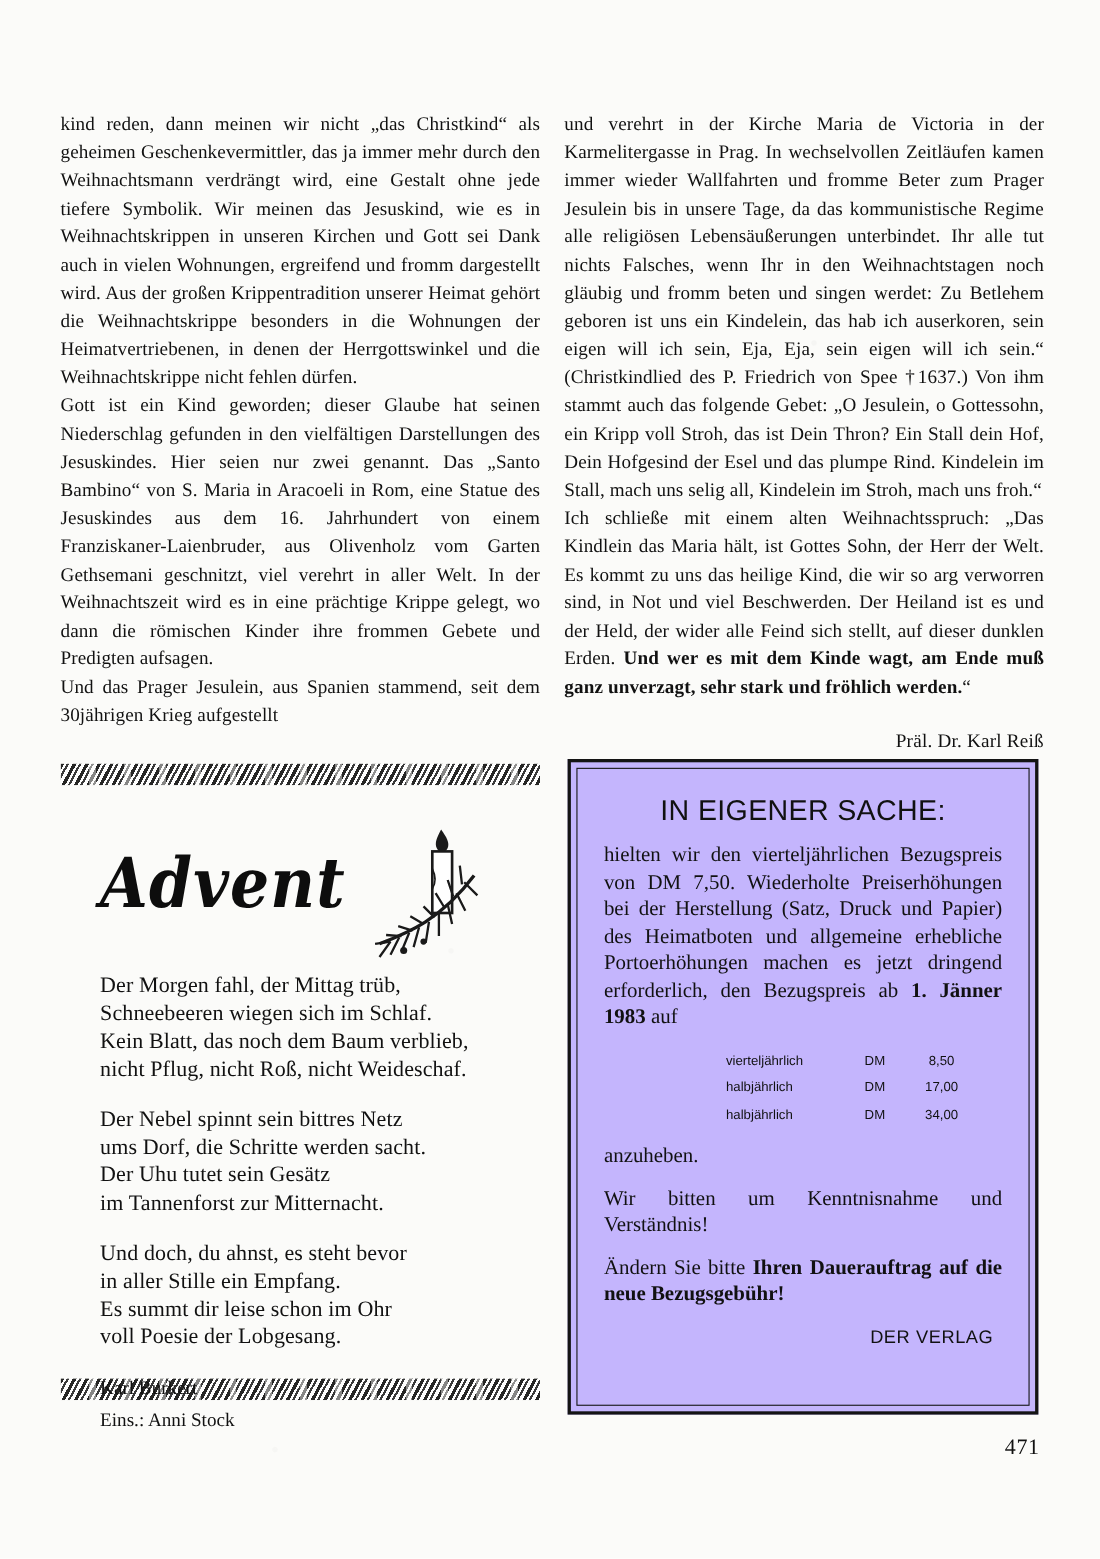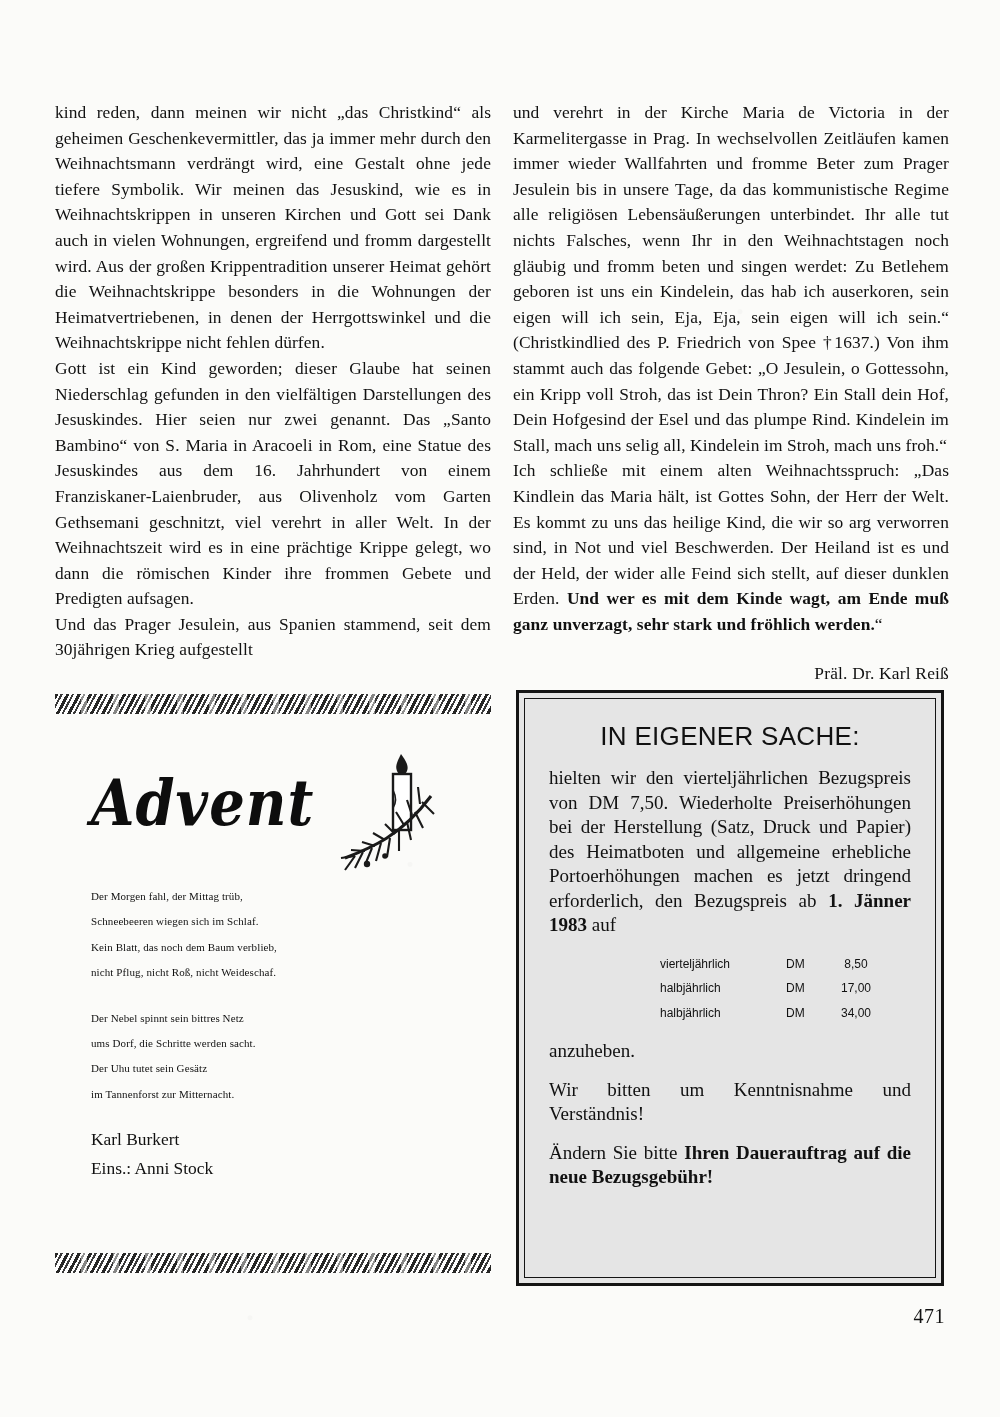--- a/index.html
+++ b/index.html
@@ -103,21 +103,21 @@
     position: absolute;
     right: 34px;
     top: 10px;
     width: 130px;
     height: 160px;
   }
   .poem {
     margin-top: 44px;
     margin-left: 36px;
     font-family: "Liberation Serif", serif;
-    font-size: 11px;
+    font-size: 20px;
     line-height: 25.4px;
     letter-spacing: 0.1px;
   }
   .poem .stanza { margin-bottom: 20px; }
   .poem .stanza:last-of-type { margin-bottom: 0; }
   .poem-author {
     margin-top: 20px;
     margin-left: 36px;
     font-size: 17.4px;
     line-height: 25px;
@@ -129,21 +129,21 @@
   }
 
   
   .ad-box {
     position: absolute;
     left: 516px;
     top: 690px;
     width: 428px;
     height: 596px;
     border: 3px solid #141414;
-    background: #e5e5e5;
+    background: #c4b5fd;
     box-sizing: border-box;
   }
   .ad-inner {
     position: absolute;
     inset: 5px;
     border: 1px solid #141414;
     box-sizing: border-box;
     padding: 22px 24px 16px 24px;
     font-family: "Liberation Sans", sans-serif;
   }
@@ -244,20 +244,24 @@
 
   <div class="poem">
     <div class="stanza" style="white-space: pre-line;">Der Morgen fahl, der Mittag trüb,
 Schneebeeren wiegen sich im Schlaf.
 Kein Blatt, das noch dem Baum verblieb,
 nicht Pflug, nicht Roß, nicht Weideschaf.</div>
     <div class="stanza" style="white-space: pre-line;">Der Nebel spinnt sein bittres Netz
 ums Dorf, die Schritte werden sacht.
 Der Uhu tutet sein Gesätz
 im Tannenforst zur Mitternacht.</div>
+    <div class="stanza" style="white-space: pre-line;">Und doch, du ahnst, es steht bevor
+in aller Stille ein Empfang.
+Es summt dir leise schon im Ohr
+voll Poesie der Lobgesang.</div>
   </div>
 
   <div class="poem-author">Karl Burkert</div>
   <div class="poem-credit">Eins.: Anni Stock</div>
 </div>
 
 <div class="ad-box">
   <div class="ad-inner">
     <div class="ad-title">IN EIGENER SACHE:</div>
 
@@ -278,16 +282,17 @@
         <span class="price-label">halbjährlich</span>
         <span class="price-cur">DM</span>
         <span class="price-val">34,00</span>
       </div>
     </div>
 
     <p class="ad-para">anzuheben.</p>
     <p class="ad-para">Wir bitten um Kenntnisnahme und Verständnis!</p>
     <p class="ad-para"><span>Ändern Sie bitte </span><b>Ihren Dauerauftrag auf die neue Bezugsgebühr!</b></p>
 
+    <div class="ad-signoff">DER VERLAG</div>
   </div>
 </div>
 
 <div class="page-number">471</div>
 
 </body></html>

